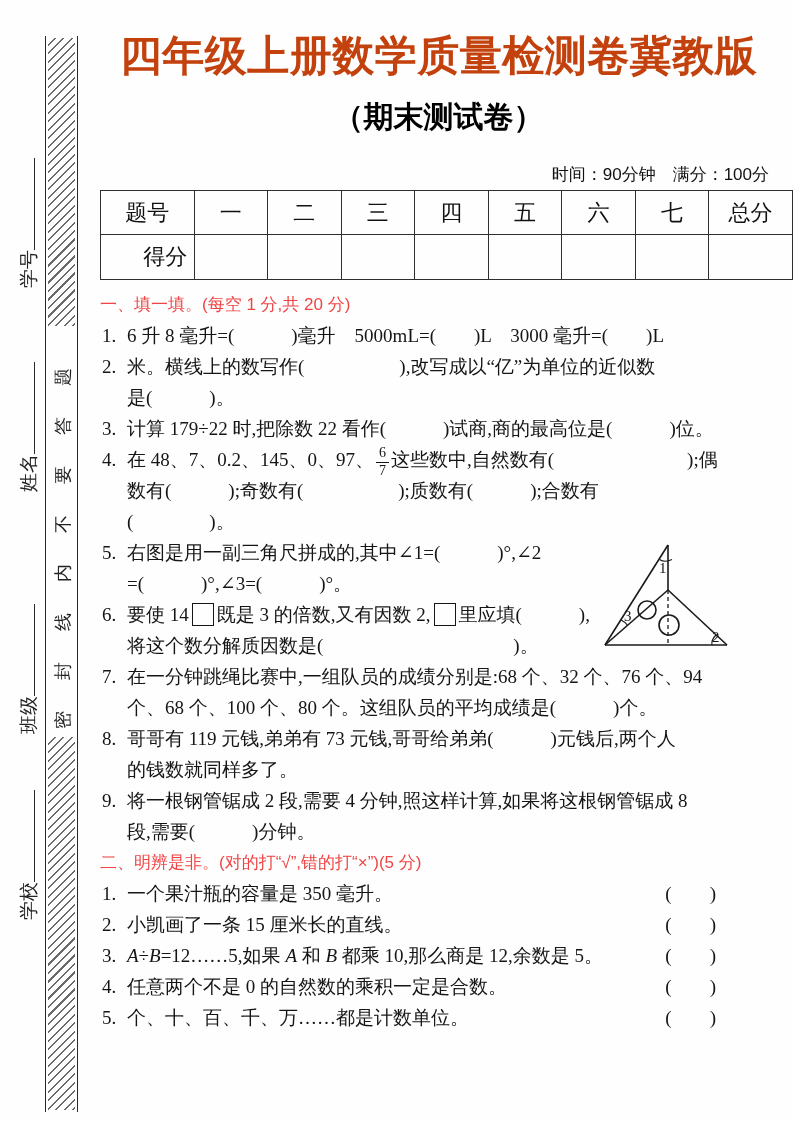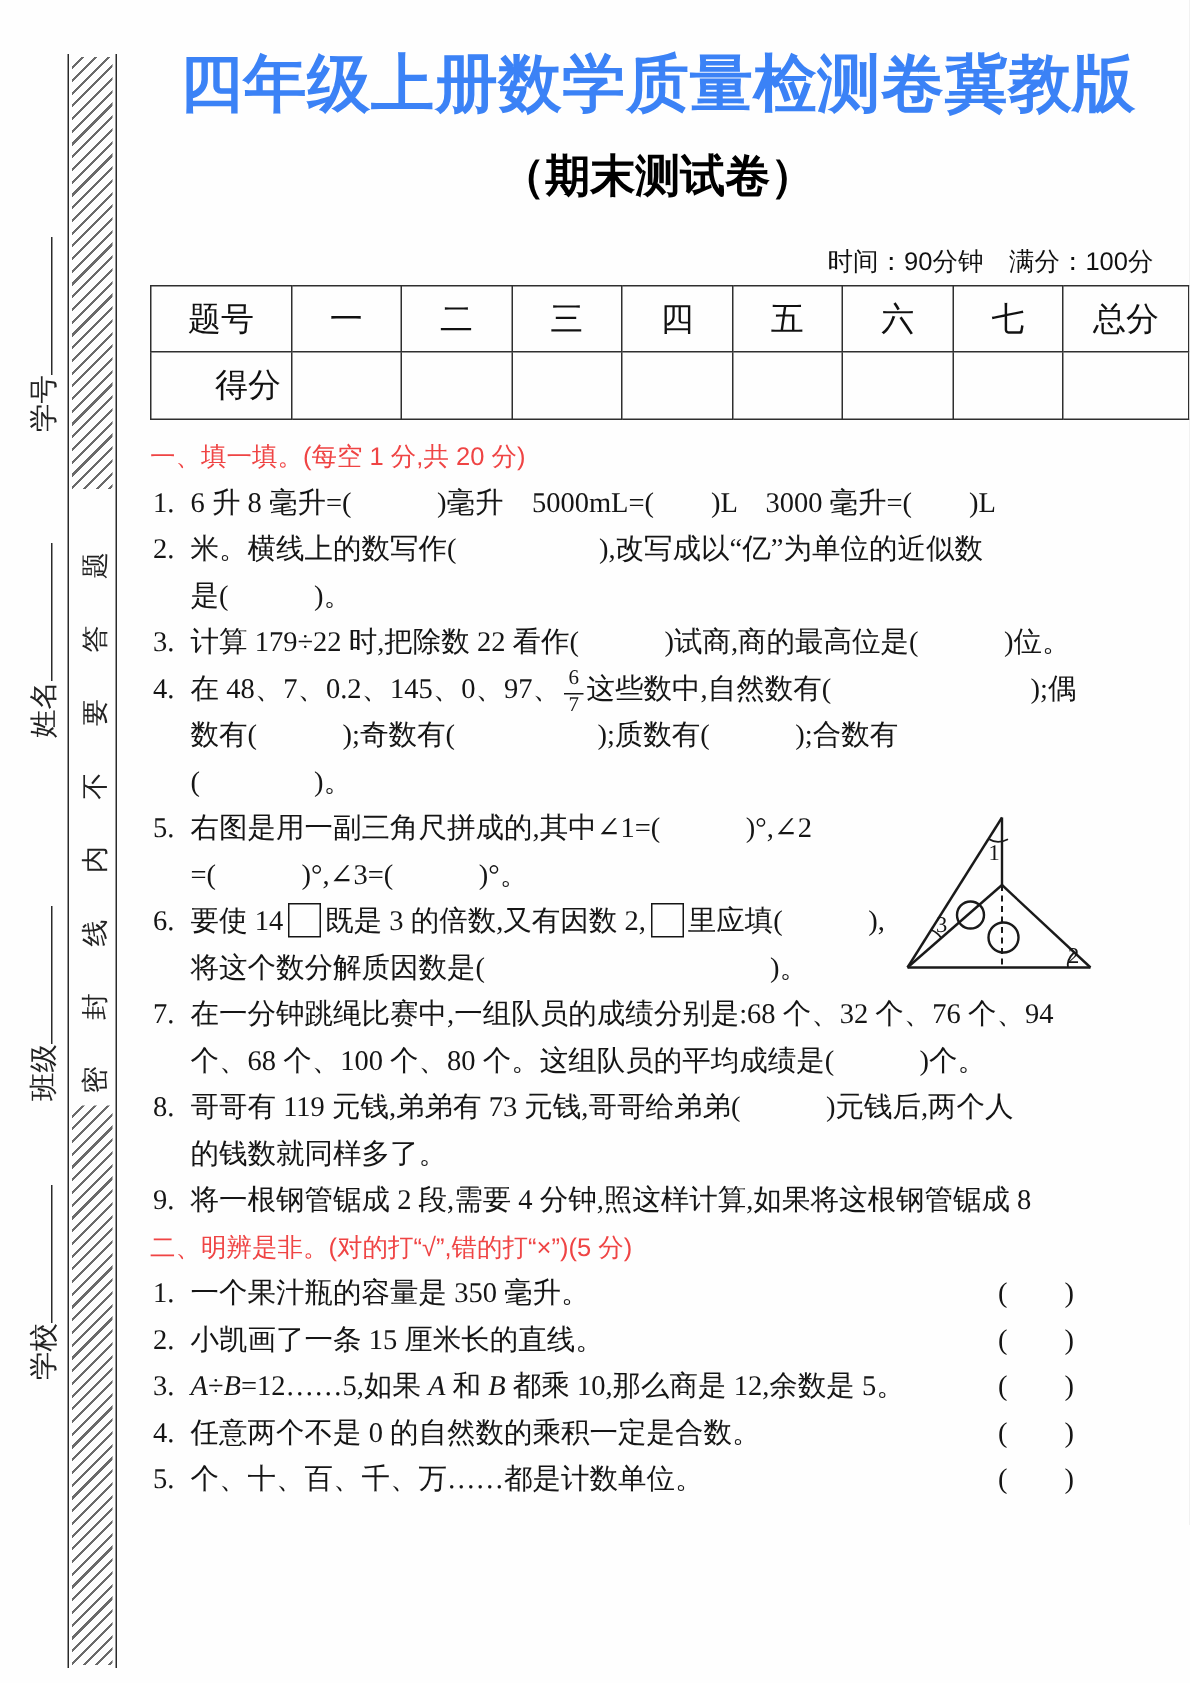--- a/index.html
+++ b/index.html
@@ -17,21 +17,21 @@
   .vrot{position:absolute;transform:rotate(-90deg);transform-origin:0 0;white-space:nowrap;}
   .seal-text{left:51px;top:729px;font-size:18px;letter-spacing:31px;
              font-family:"Liberation Sans","DejaVu Sans",sans-serif;color:#222;}
   .stu{left:15px;font-size:19px;color:#222;}
   .stu .blank{display:inline-block;width:92px;border-bottom:1.6px solid #2a2a2a;height:1em;}
   .stu.g1{top:288px;} .stu.g2{top:492px;} .stu.g3{top:734px;} .stu.g4{top:920px;}
 
   
   .title{position:absolute;left:88px;right:4px;top:28px;text-align:center;
          font-family:"Liberation Sans","DejaVu Sans",sans-serif;
-         font-weight:bold;font-size:42px;letter-spacing:0.5px;color:#3b82f6;}
+         font-weight:bold;font-size:42px;letter-spacing:0.5px;color:#c2410c;}
   .subtitle{position:absolute;left:88px;right:4px;top:97px;text-align:center;
             font-family:"Liberation Sans","DejaVu Sans",sans-serif;
             font-weight:bold;font-size:30px;color:#000;}
   .meta{position:absolute;top:163px;right:24px;font-size:17px;
         font-family:"Liberation Sans","DejaVu Sans",sans-serif;color:#111;}
 
   
   .score{position:absolute;left:100px;top:190px;border-collapse:collapse;}
   .score td{border:1.6px solid #2f2f2f;text-align:center;font-size:22px;
             height:43px;padding:0;color:#111;}
@@ -157,20 +157,21 @@
 
     <div class="q">
       <span class="qnum">8.</span>
       <div class="qline">哥哥有 119 元钱,弟弟有 73 元钱,哥哥给弟弟(　　　)元钱后,两个人</div>
       <div class="qline">的钱数就同样多了。</div>
     </div>
 
     <div class="q">
       <span class="qnum">9.</span>
       <div class="qline">将一根钢管锯成 2 段,需要 4 分钟,照这样计算,如果将这根钢管锯成 8</div>
+      <div class="qline">段,需要(　　　)分钟。</div>
     </div>
 
     <div class="sec-h">二、明辨是非。(对的打“√”,错的打“×”)(5 分)</div>
 
     <div class="item">
       <span class="qnum">1.</span>
       <span>一个果汁瓶的容量是 350 毫升。</span>
       <span class="ans">(　　)</span>
     </div>
     <div class="item">

